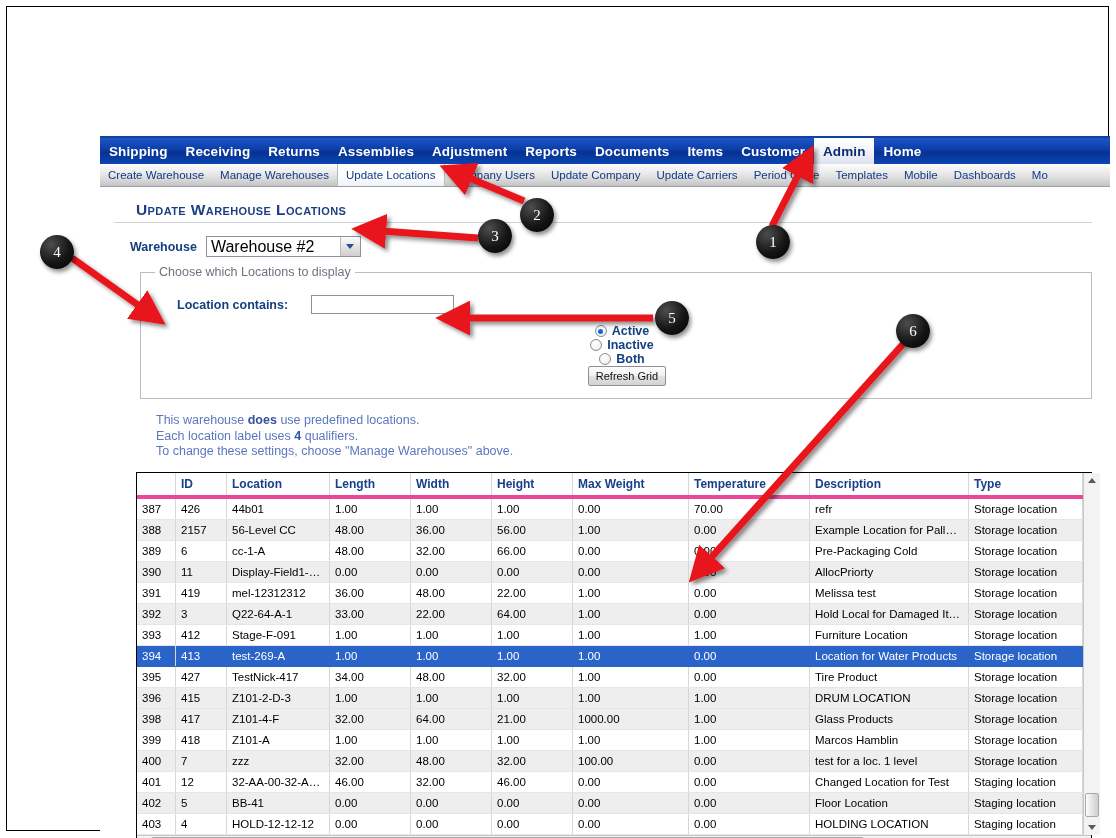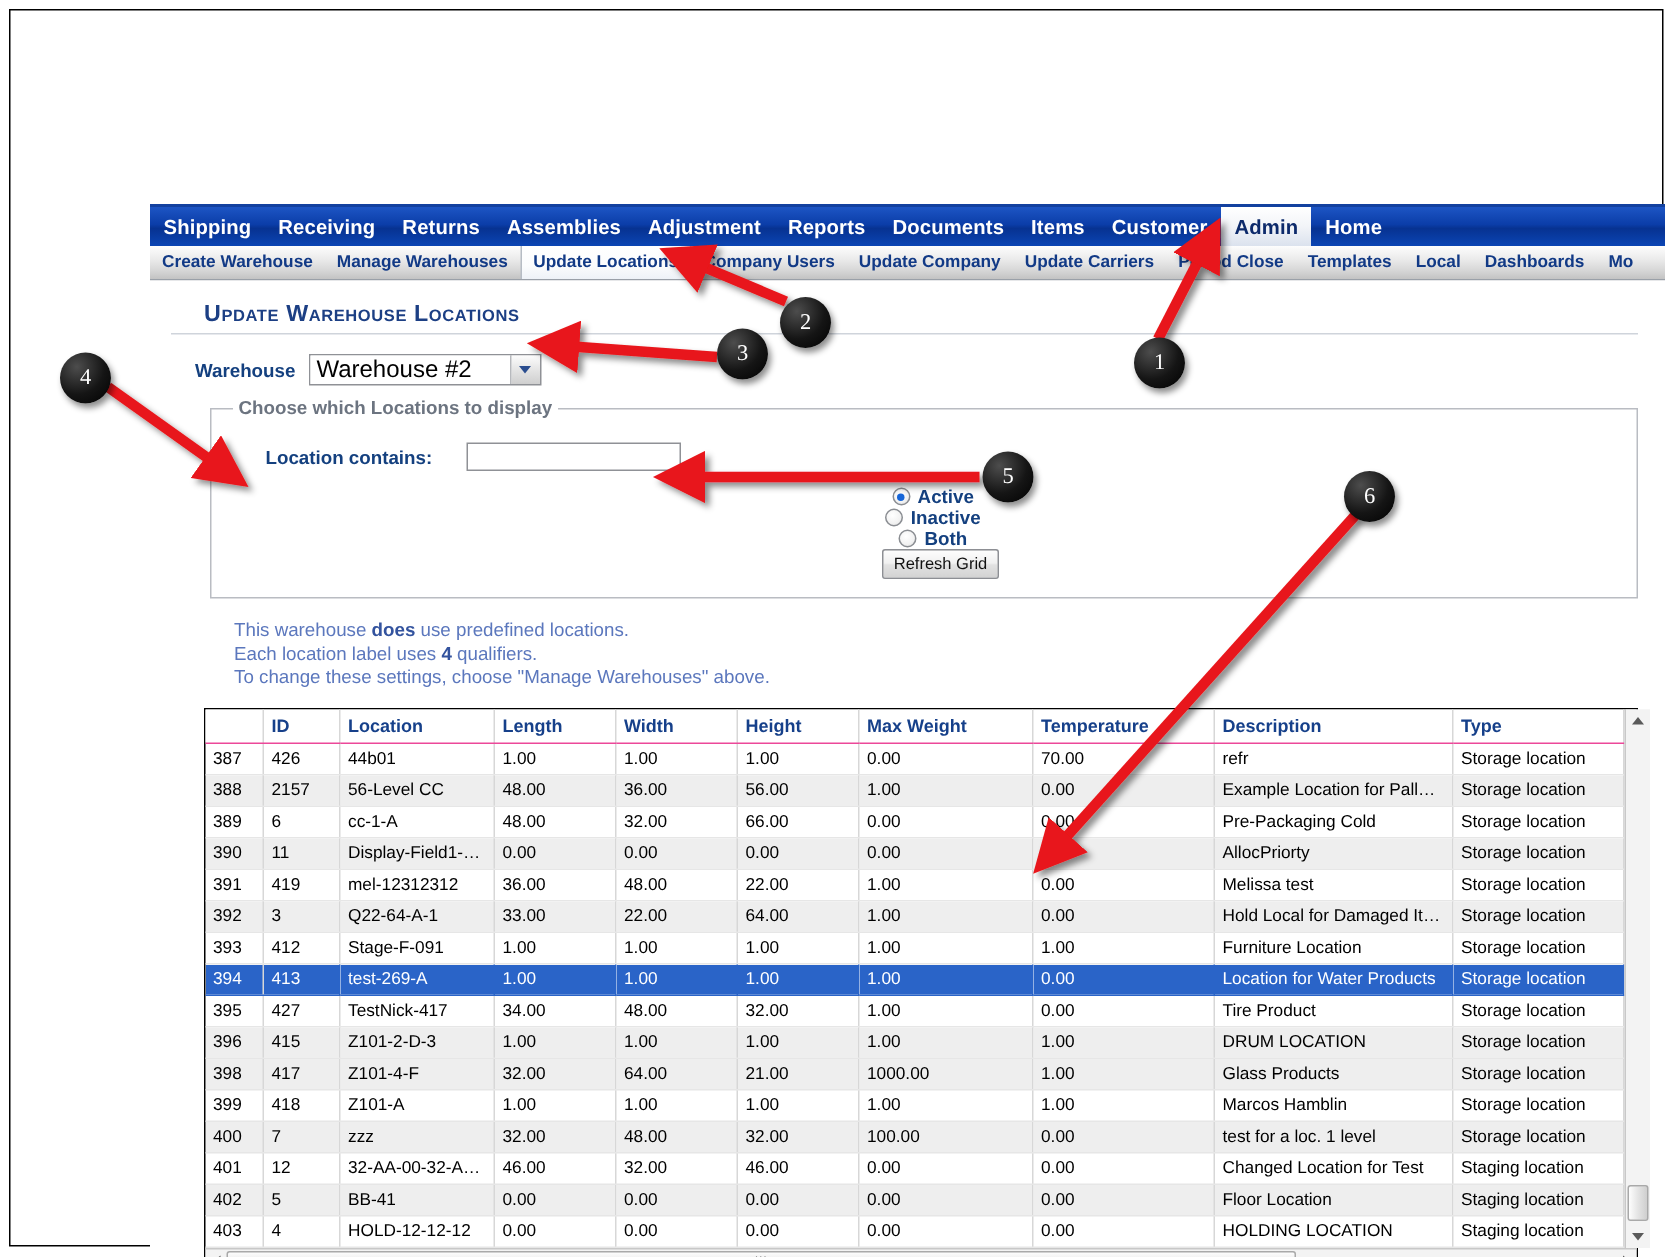--- a/index.html
+++ b/index.html
@@ -66,21 +66,21 @@
     background: linear-gradient(to bottom,#fdfdfd 0%,#ebebeb 40%,#d6d6d6 75%,#c3c3c3 100%);
     display: flex;
     align-items: stretch;
     border-bottom: 1px solid #9aa0a8;
     overflow: hidden;
     position: relative;
   }
   .menu-sub .si {
     color: #123a86;
     font-size: 11.5px;
-    font-weight: bold;
+    font-weight: normal;
     padding: 0 8px;
     display: flex;
     align-items: center;
     white-space: nowrap;
   }
   .menu-sub .si.active {
     background: linear-gradient(to bottom,#ffffff 0%,#fbfcfd 60%,#eef2f7 100%);
     border-left: 1px solid #b6bcc4;
     border-right: 1px solid #b6bcc4;
     color: #123a86;
@@ -156,21 +156,21 @@
   
   .fs {
     margin: 8px 18px 0 40px;
     border: 1px solid #b9bcc2;
     padding: 10px 12px 12px 12px;
     position: relative;
   }
   .fs > legend {
     color: #6c7480;
     font-size: 12.5px;
-    font-weight: bold;
+    font-weight: normal;
     padding: 0 4px;
     margin-left: 2px;
   }
   .loc-row {
     display: flex;
     align-items: center;
     margin: 6px 0 0 24px;
   }
   .loc-row .lbl {
     color: #14407f;
@@ -261,21 +261,21 @@
     width: 836px;
     font-size: 11.5px;
   }
   table.grid th {
     background: #ffffff;
     color: #16408a;
     font-size: 12px;
     font-weight: bold;
     text-align: left;
     padding: 4px 5px 4px 5px;
-    border-bottom: 1px solid #ec4899;
+    border-bottom: 4px solid #ec4899;
     border-right: 1px solid #d7d7d7;
     white-space: nowrap;
   }
   table.grid td {
     padding: 2px 5px;
     border-right: 1px solid #d7d7d7;
     border-bottom: 1px solid #e6e6e6;
     color: #000;
     white-space: nowrap;
     overflow: hidden;
@@ -432,21 +432,21 @@
 
   <div class="menu-sub">
     <div class="si">Create Warehouse</div>
     <div class="si">Manage Warehouses</div>
     <div class="si active">Update Locations</div>
     <div class="si">Company Users</div>
     <div class="si">Update Company</div>
     <div class="si">Update Carriers</div>
     <div class="si">Period Close</div>
     <div class="si">Templates</div>
-    <div class="si">Local</div>
+    <div class="si">Mobile</div>
     <div class="si">Dashboards</div>
     <div class="si">Mo</div>
   </div>
 
   <div class="content">
 
     <div class="page-title">Update Warehouse Locations</div>
     <hr class="title-rule">
 
     <div class="wh-row">

